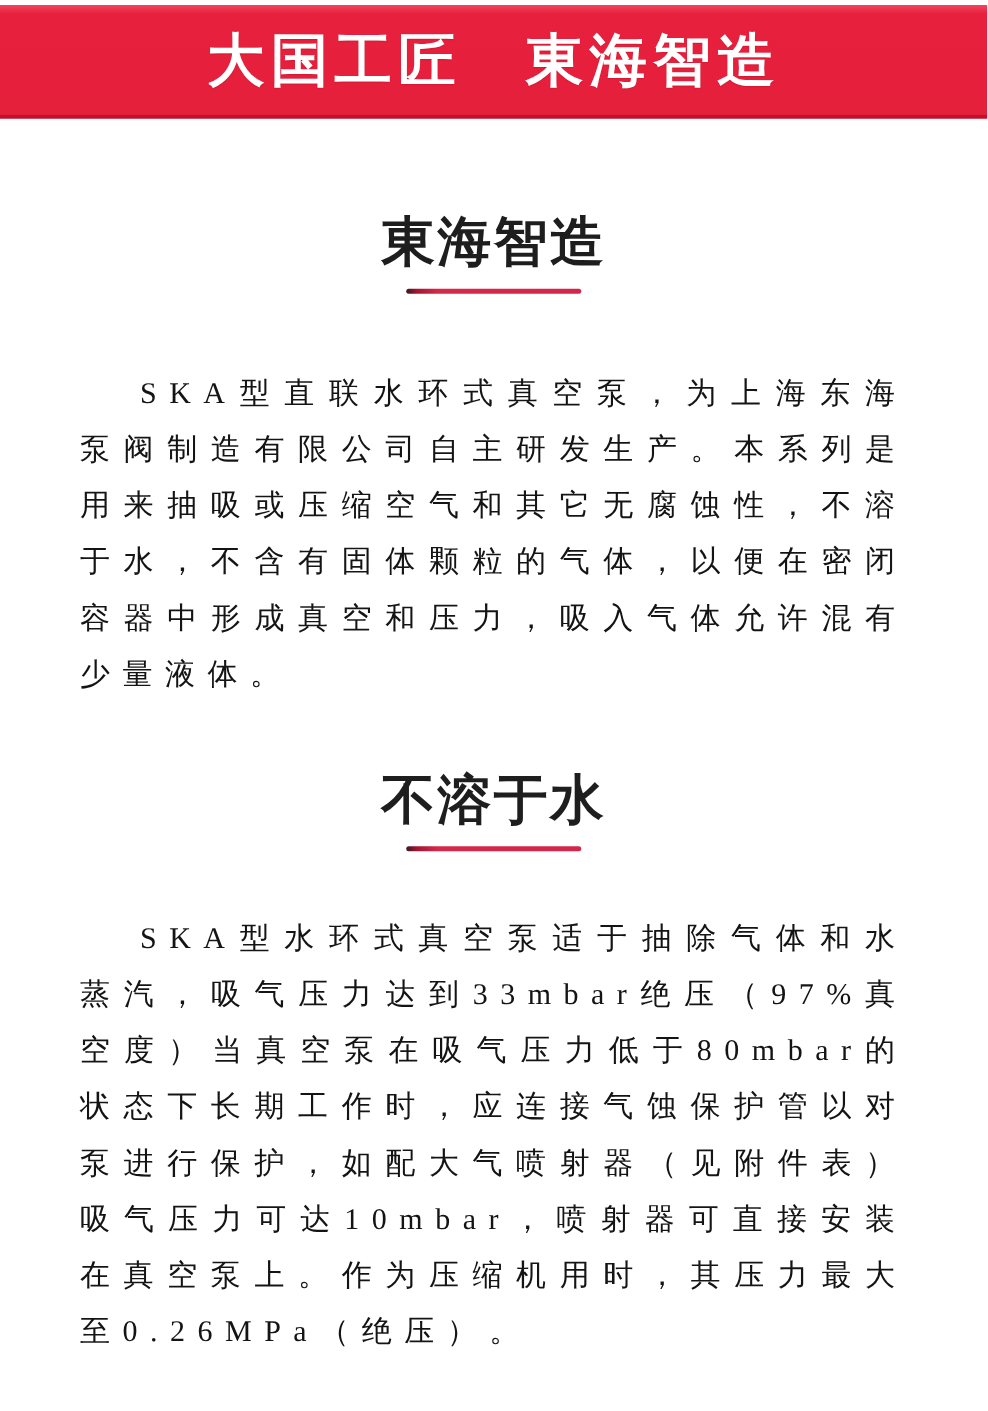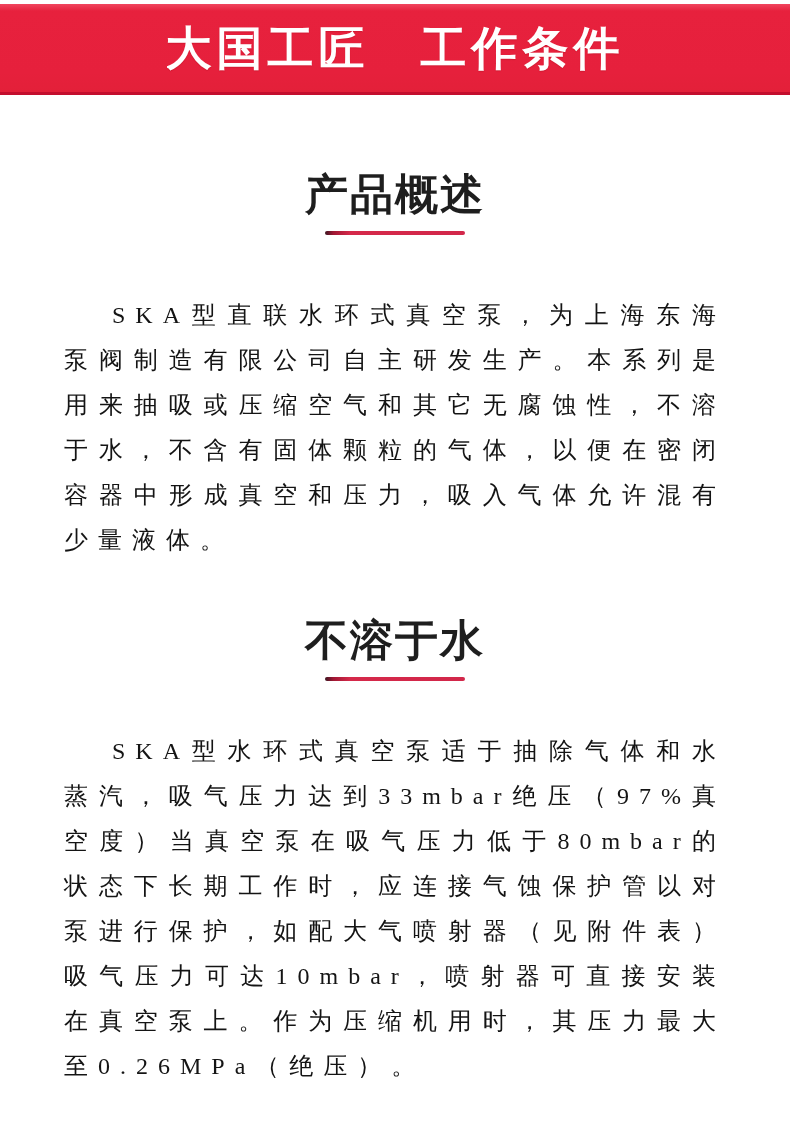--- a/index.html
+++ b/index.html
@@ -80,26 +80,26 @@
   .section.second .body-text {
     margin-top: 48px;
   }
 </style>
 </head>
 <body>
 
 <div class="page">
 
   <header class="banner">
-    <span class="banner-title">大国工匠　工作条件</span>
+    <span class="banner-title">大国工匠　東海智造</span>
   </header>
 
   <section class="section first">
     <div class="section-head">
-      <h2 class="section-title">产品概述</h2>
+      <h2 class="section-title">東海智造</h2>
       <div class="title-underline"></div>
     </div>
     <p class="body-text">SKA型直联水环式真空泵，为上海东海泵阀制造有限公司自主研发生产。本系列是用来抽吸或压缩空气和其它无腐蚀性，不溶于水，不含有固体颗粒的气体，以便在密闭容器中形成真空和压力，吸入气体允许混有少量液体。</p>
   </section>
 
   <section class="section second">
     <div class="section-head">
       <h2 class="section-title">不溶于水</h2>
       <div class="title-underline"></div>
     </div>

